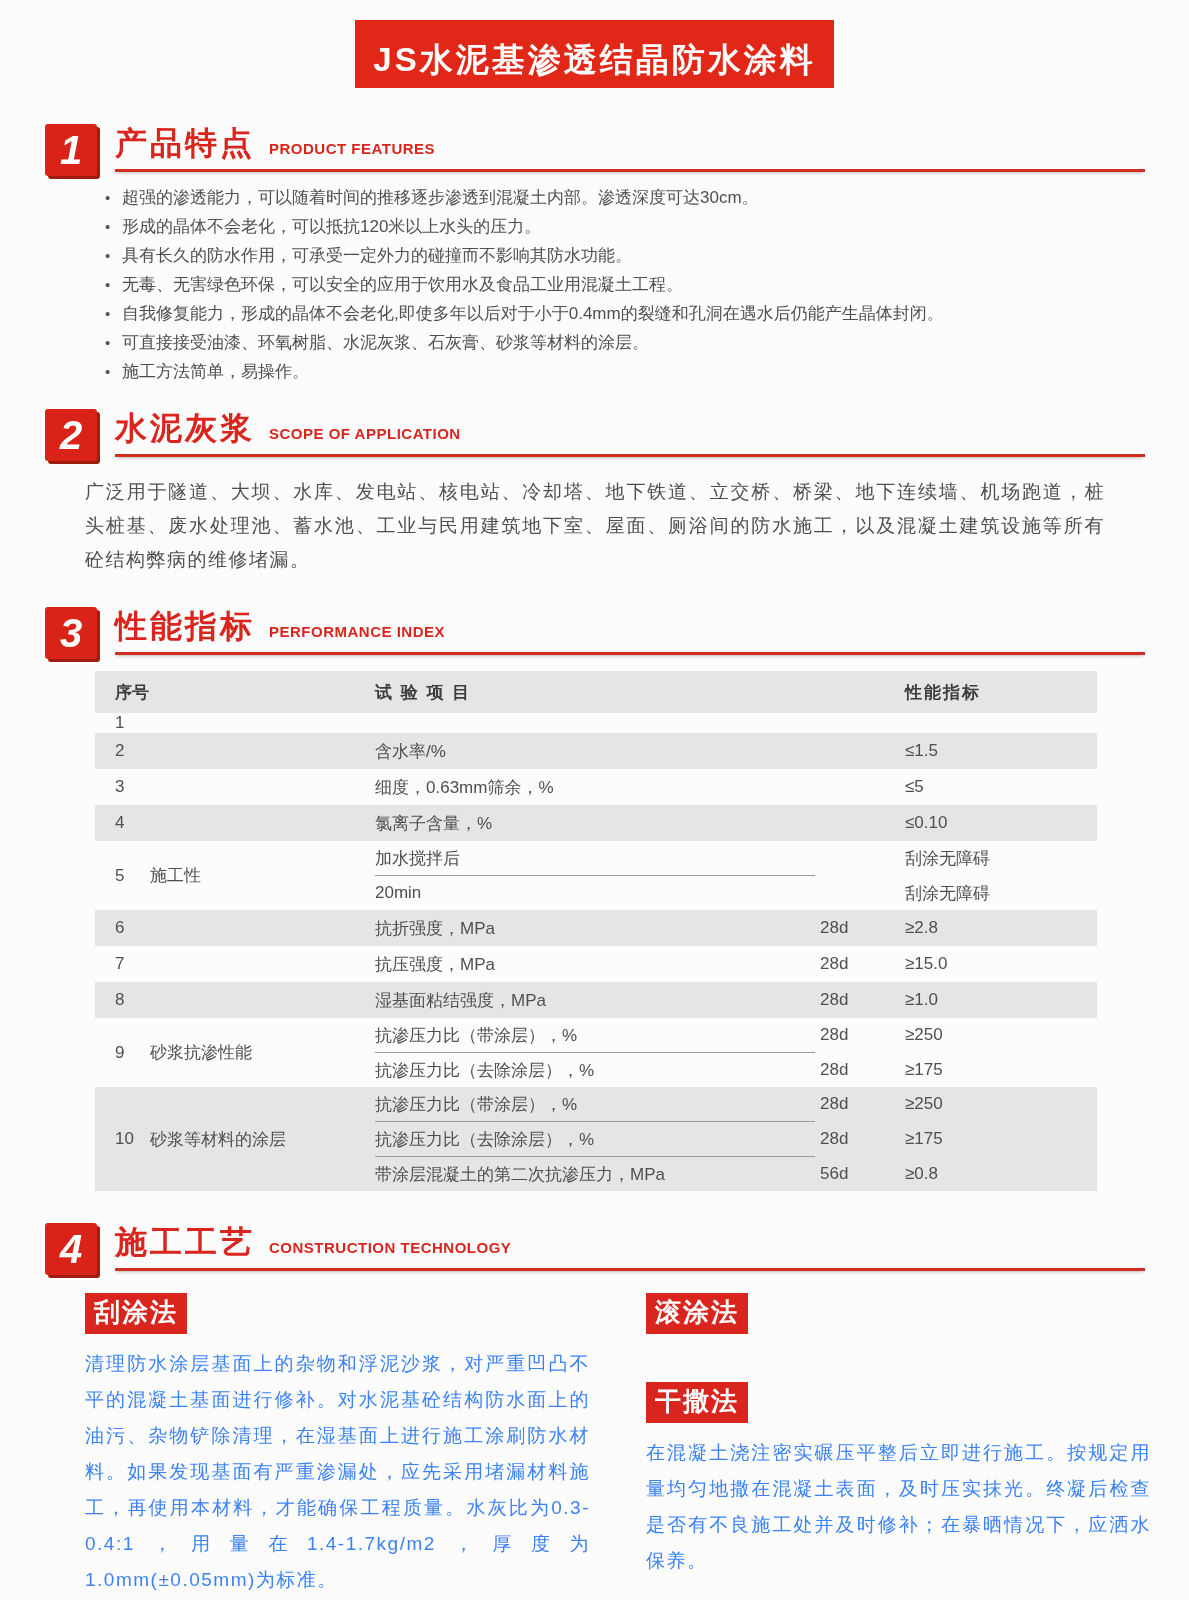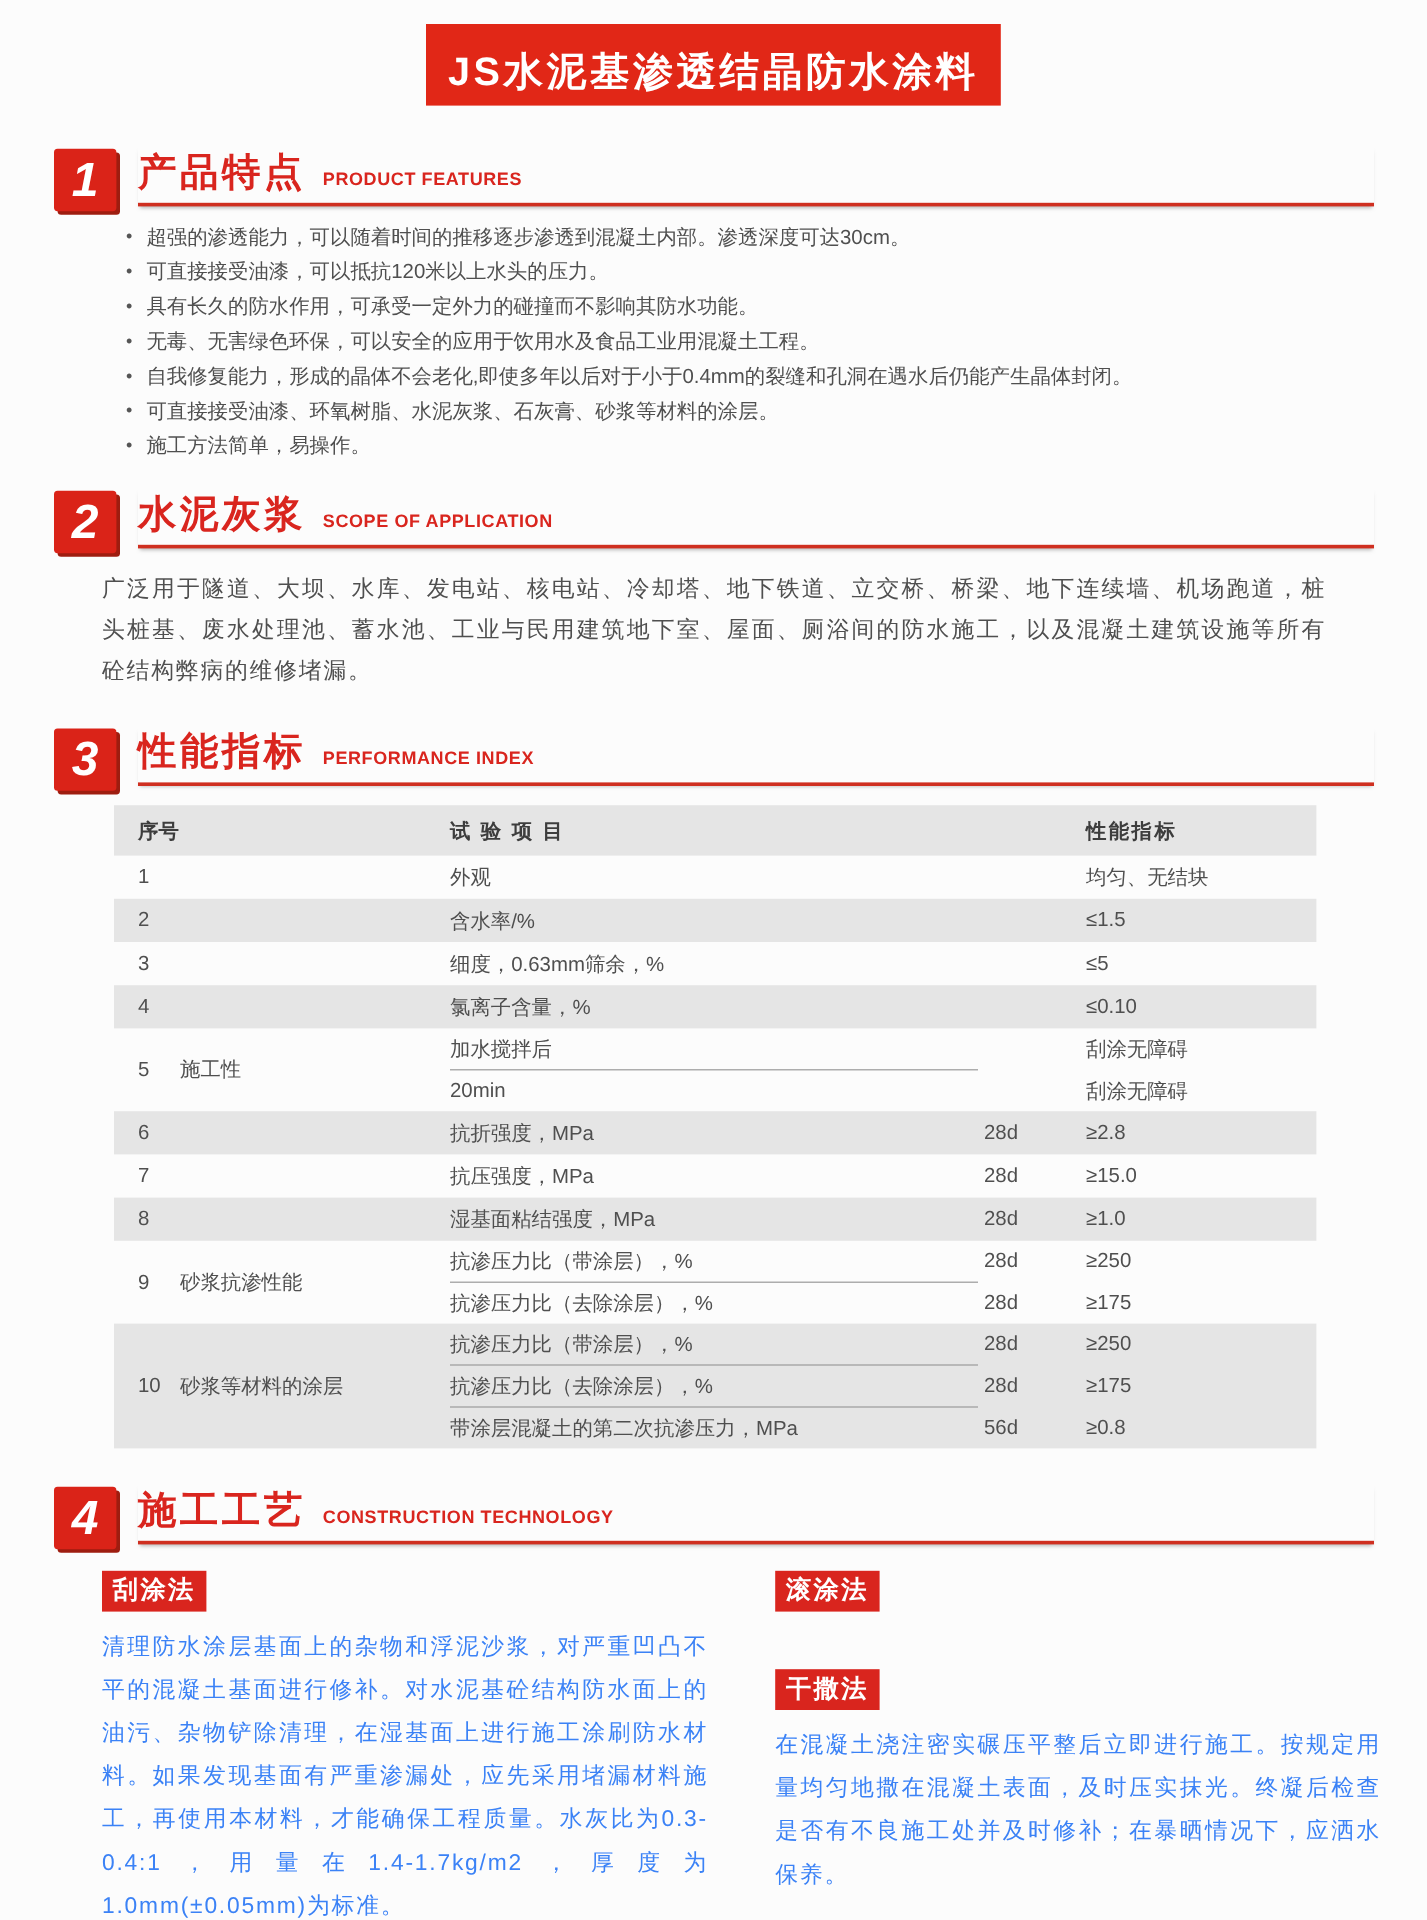--- a/index.html
+++ b/index.html
@@ -45,21 +45,21 @@
   .trow.single .sub-row { height:36px; }
   .c-item { width:445px; flex:none; }
   .c-age { width:85px; flex:none; }
   .c-val { flex:1; }
   .sub-div { height:1px; background:#9a9a9a; width:440px; flex:none; }
   .thead .c-item, .thead .c-val { letter-spacing:2px; }
 
   
   .cols { display:flex; margin:22px 44px 0 85px; gap:56px; }
   .col { width:505px; flex:none; }
-  .badge { display:inline-block; background:#d9251e; color:#fff; font-size:21px;
+  .badge { display:inline-block; background:#d9251e; color:#fff; font-size:26px;
     font-weight:bold; letter-spacing:2px; padding:2px 9px 4px; }
   .method-text { margin-top:12px; font-size:19px; line-height:36px; color:#3b82f6;
     text-align:justify; letter-spacing:1.5px; }
   .badge-gap { height:48px; }
 
   .mt-features { margin-top:32px; }
   .mt-scope { margin-top:24px; }
   .mt-perf { margin-top:26px; }
   .mt-constr { margin-top:28px; }
 </style>
@@ -72,21 +72,21 @@
 
 <div class="sec-head mt-features">
   <div class="sec-num">1</div>
   <div class="sec-body">
     <span class="sec-title">产品特点</span>
     <span class="sec-sub">PRODUCT FEATURES</span>
   </div>
 </div>
 <div class="bullets">
   <div class="bullet">超强的渗透能力，可以随着时间的推移逐步渗透到混凝土内部。渗透深度可达30cm。</div>
-  <div class="bullet">可直接接受油漆，可以抵抗120米以上水头的压力。</div>
+  <div class="bullet">形成的晶体不会老化，可以抵抗120米以上水头的压力。</div>
   <div class="bullet">具有长久的防水作用，可承受一定外力的碰撞而不影响其防水功能。</div>
   <div class="bullet">无毒、无害绿色环保，可以安全的应用于饮用水及食品工业用混凝土工程。</div>
   <div class="bullet">自我修复能力，形成的晶体不会老化,即使多年以后对于小于0.4mm的裂缝和孔洞在遇水后仍能产生晶体封闭。</div>
   <div class="bullet">可直接接受油漆、环氧树脂、水泥灰浆、石灰膏、砂浆等材料的涂层。</div>
   <div class="bullet">施工方法简单，易操作。</div>
 </div>
 
 <div class="sec-head mt-scope">
   <div class="sec-num">2</div>
   <div class="sec-body">
@@ -109,27 +109,20 @@
     <div class="c-no">序号</div>
     <div class="c-cat"></div>
     <div class="c-item">试 验 项 目</div>
     <div class="c-age"></div>
     <div class="c-val">性能指标</div>
   </div>
 
   <div class="trow single">
     <div class="c-no">1</div>
     <div class="c-cat"></div>
-    <div class="c-subs">
-        <div class="sub-row">
-      <div class="c-item">外观</div>
-      <div class="c-age"></div>
-      <div class="c-val">均匀、无结块</div>
-    </div>
-      </div>
   </div>
 
   <div class="trow single shade">
     <div class="c-no">2</div>
     <div class="c-cat"></div>
     <div class="c-subs">
         <div class="sub-row">
       <div class="c-item">含水率/%</div>
       <div class="c-age"></div>
       <div class="c-val">≤1.5</div>

